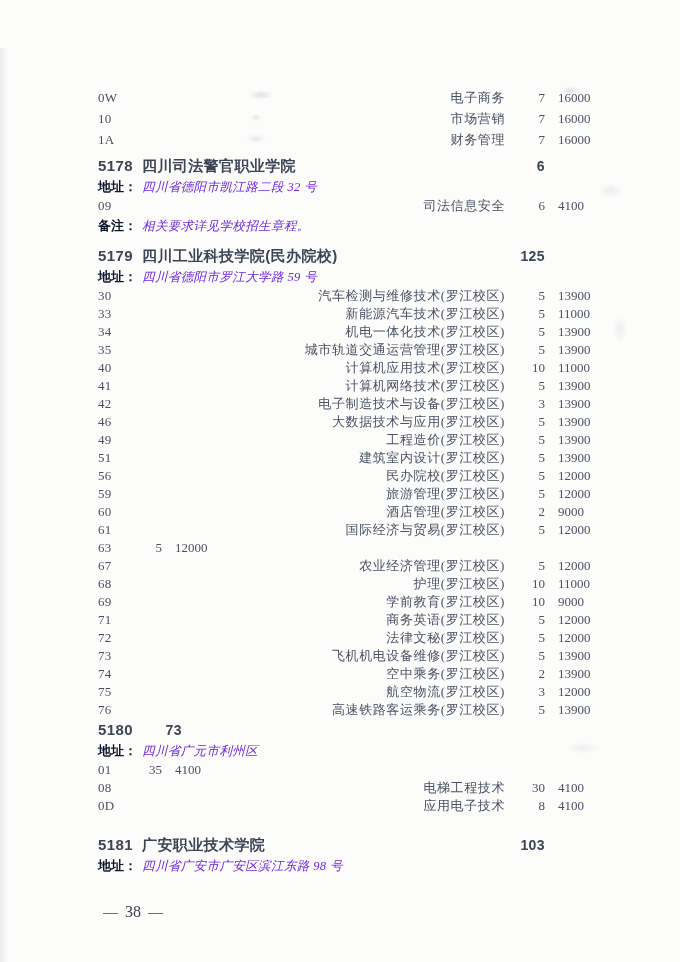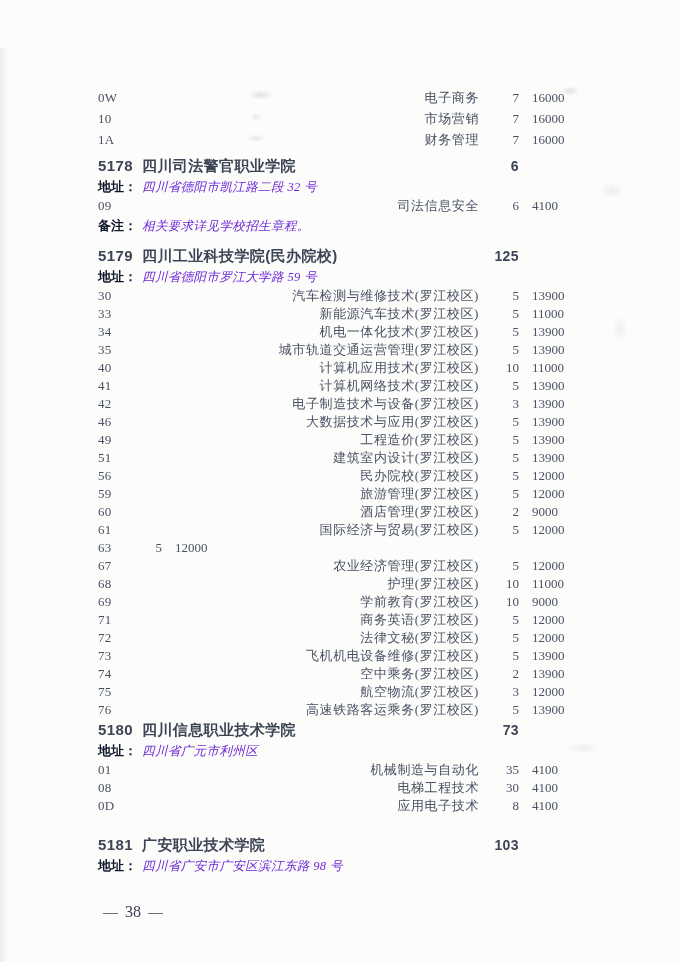--- a/index.html
+++ b/index.html
@@ -8,21 +8,21 @@
     position: relative;
     width: 680px;
     height: 962px;
     background: #fcfcfb;
     overflow: hidden;
     font-family: "Liberation Serif", "DejaVu Serif", serif;
     color: #4a5163;
   }
   .content {
     position: relative;
-    padding: 87px 106px 0 98px;
+    padding: 87px 80px 0 98px;
   }
   
   section.sec { display: block; }
   .sec-1 { margin-top: 5px; }
   .sec-2 { margin-top: 9px; }
   .sec-3 { }
   .sec-4 { margin-top: 19px; }
 
   .school-header {
     display: flex;
@@ -327,31 +327,29 @@
         <div class="major-row">
           <span class="r-code">76</span>
           <span class="r-name">高速铁路客运乘务(罗江校区)</span>
           <span class="r-quota">5</span>
           <span class="r-fee">13900</span>
         </div>
       </section>
       <section class="sec sec-3">
         <div class="school-header">
           <span class="h-code">5180</span>
-          <span class="h-name">四川信息职业技术学院</span>
           <span class="h-total">73</span>
           <span class="h-feespacer"></span>
         </div>
         <div class="addr-line">
           <span class="addr-label">地址：</span>
           <span class="addr-text">四川省广元市利州区</span>
         </div>
         <div class="major-row">
           <span class="r-code">01</span>
-          <span class="r-name">机械制造与自动化</span>
           <span class="r-quota">35</span>
           <span class="r-fee">4100</span>
         </div>
         <div class="major-row">
           <span class="r-code">08</span>
           <span class="r-name">电梯工程技术</span>
           <span class="r-quota">30</span>
           <span class="r-fee">4100</span>
         </div>
         <div class="major-row">

